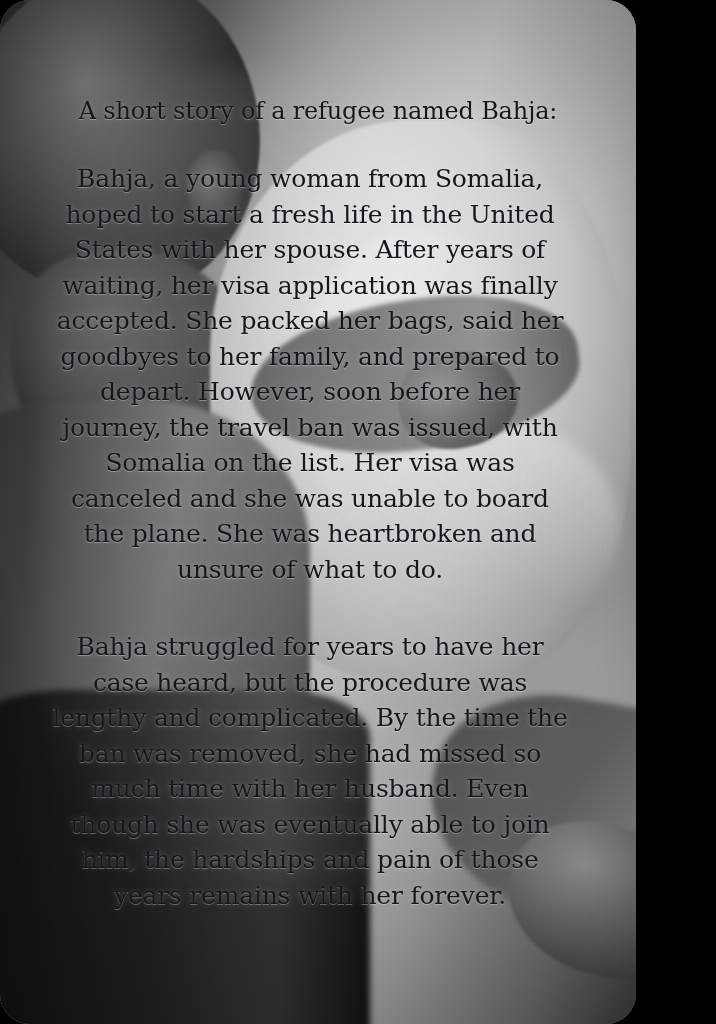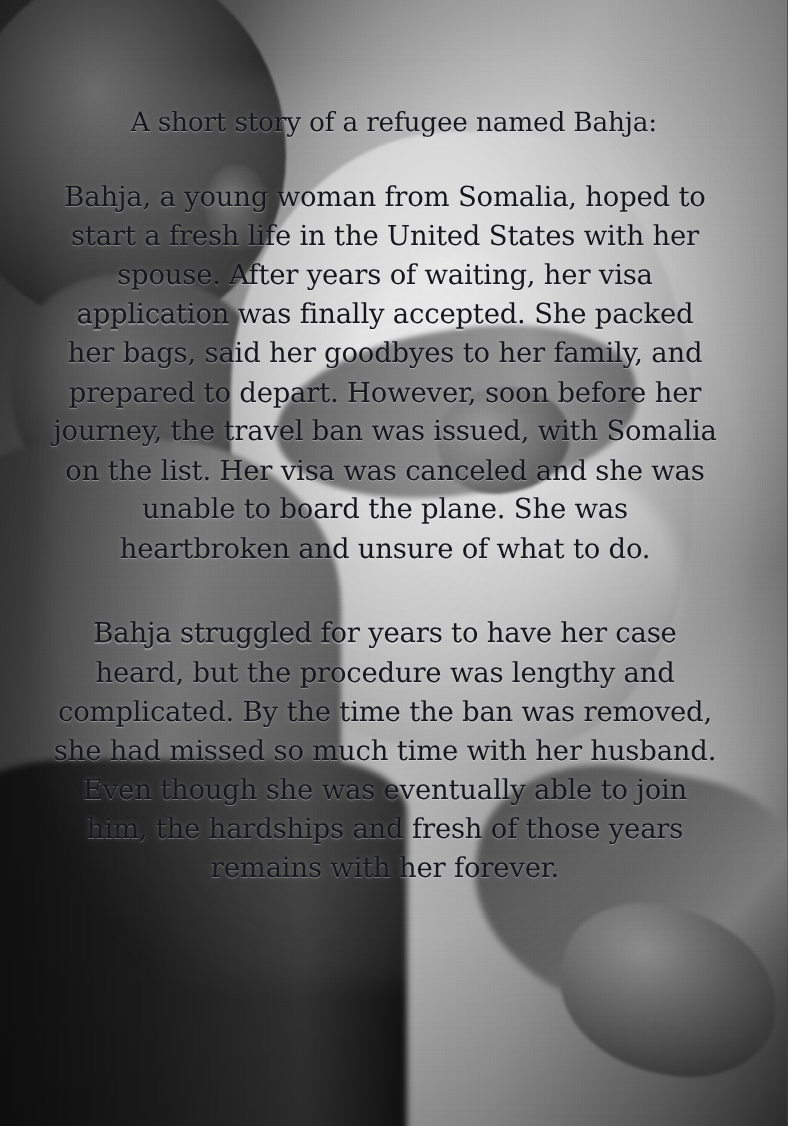--- a/index.html
+++ b/index.html
@@ -9,24 +9,25 @@
   }
   body {
     width: 716px;
     height: 1024px;
     overflow: hidden;
     font-family: "DejaVu Serif", serif;
   }
 
   #poster {
     position: relative;
-    width: 716px;
+    width: 636px;
     height: 1024px;
     overflow: hidden;
     background: #6f6f6f;
+    border-radius: 30px;
   }
 
   
   .photo-layer {
     position: absolute;
     inset: 0;
   }
 
   
   .bg-base {
@@ -255,16 +256,16 @@
   <div class="hand-right"></div>
   <div class="lower-dark"></div>
 
   <div class="text-scrim"></div>
   <div class="vignette"></div>
   <div class="grain"></div>
 
   <div class="story">
     <p class="headline">A short story of a refugee named Bahja:</p>
     <p class="para">Bahja, a young woman from Somalia, hoped to start a fresh life in the United States with her spouse. After years of waiting, her visa application was finally accepted. She packed her bags, said her goodbyes to her family, and prepared to depart. However, soon before her journey, the travel ban was issued, with Somalia on the list. Her visa was canceled and she was unable to board the plane. She was heartbroken and unsure of what to do.</p>
-    <p class="para">Bahja struggled for years to have her case heard, but the procedure was lengthy and complicated. By the time the ban was removed, she had missed so much time with her husband. Even though she was eventually able to join him, the hardships and fresh of those years remains with her forever.</p>
+    <p class="para">Bahja struggled for years to have her case heard, but the procedure was lengthy and complicated. By the time the ban was removed, she had missed so much time with her husband. Even though she was eventually able to join him, the hardships and pain of those years remains with her forever.</p>
   </div>
 
 </div>
 
 </body></html>

